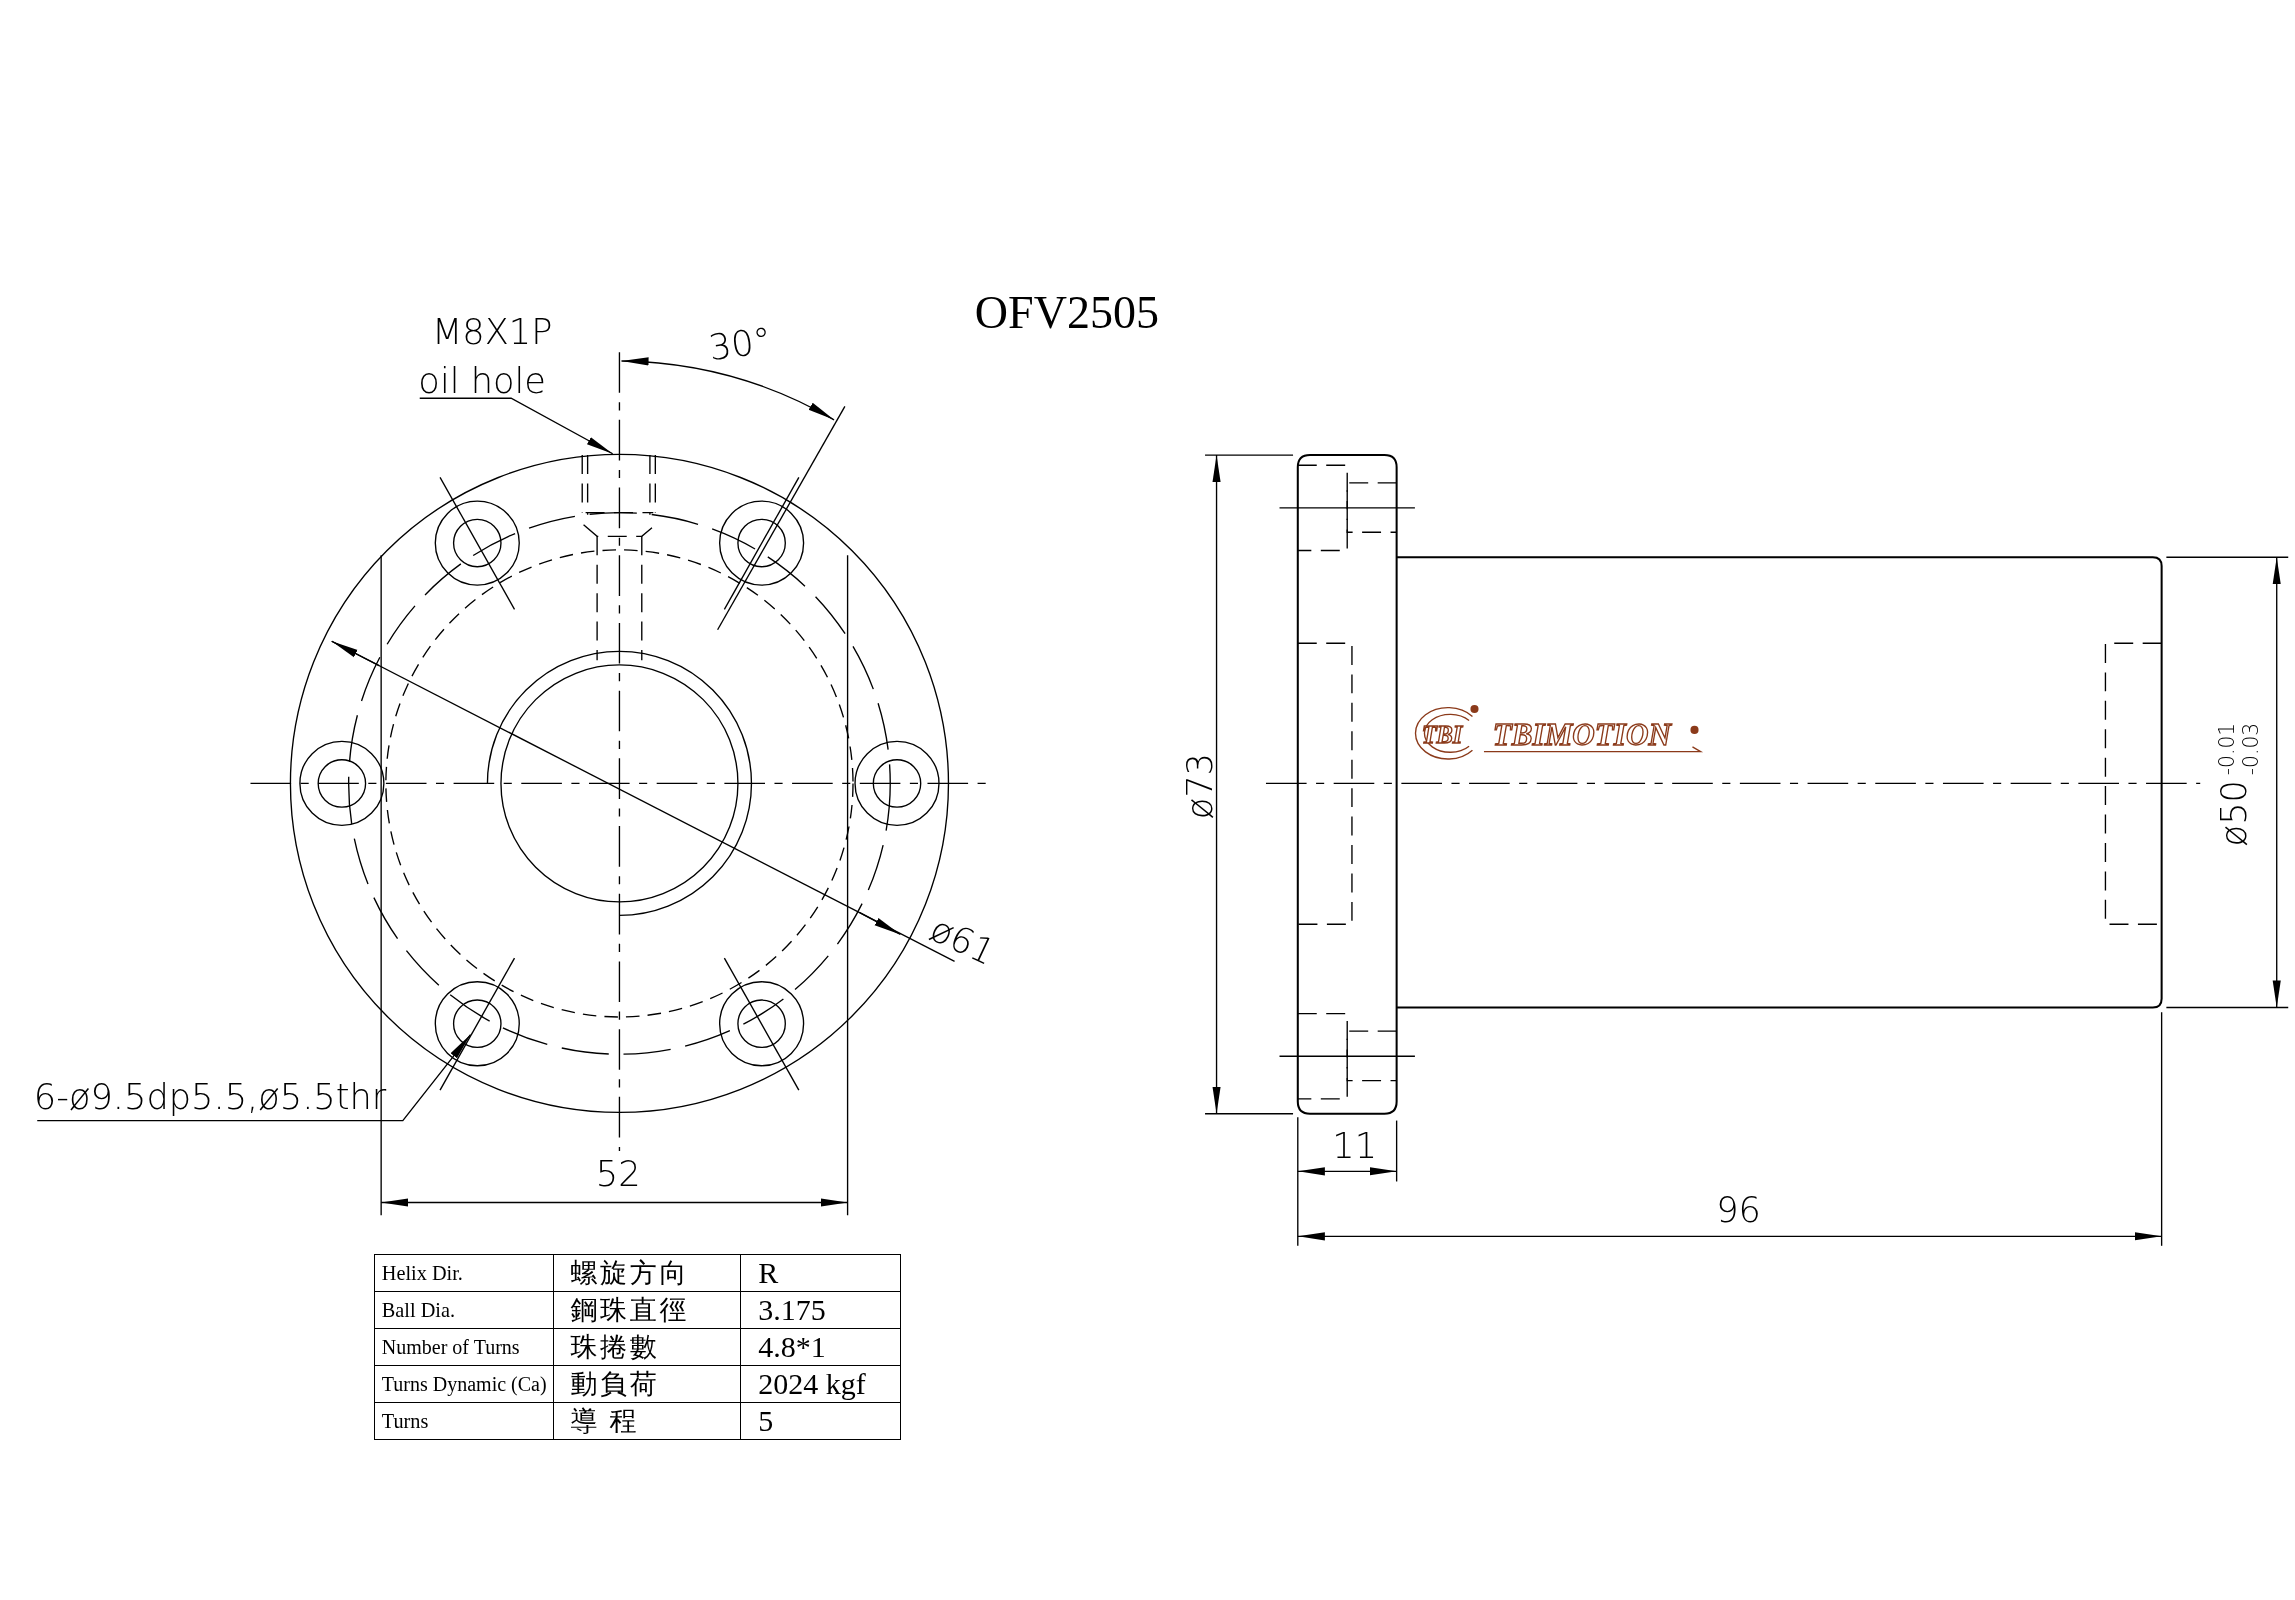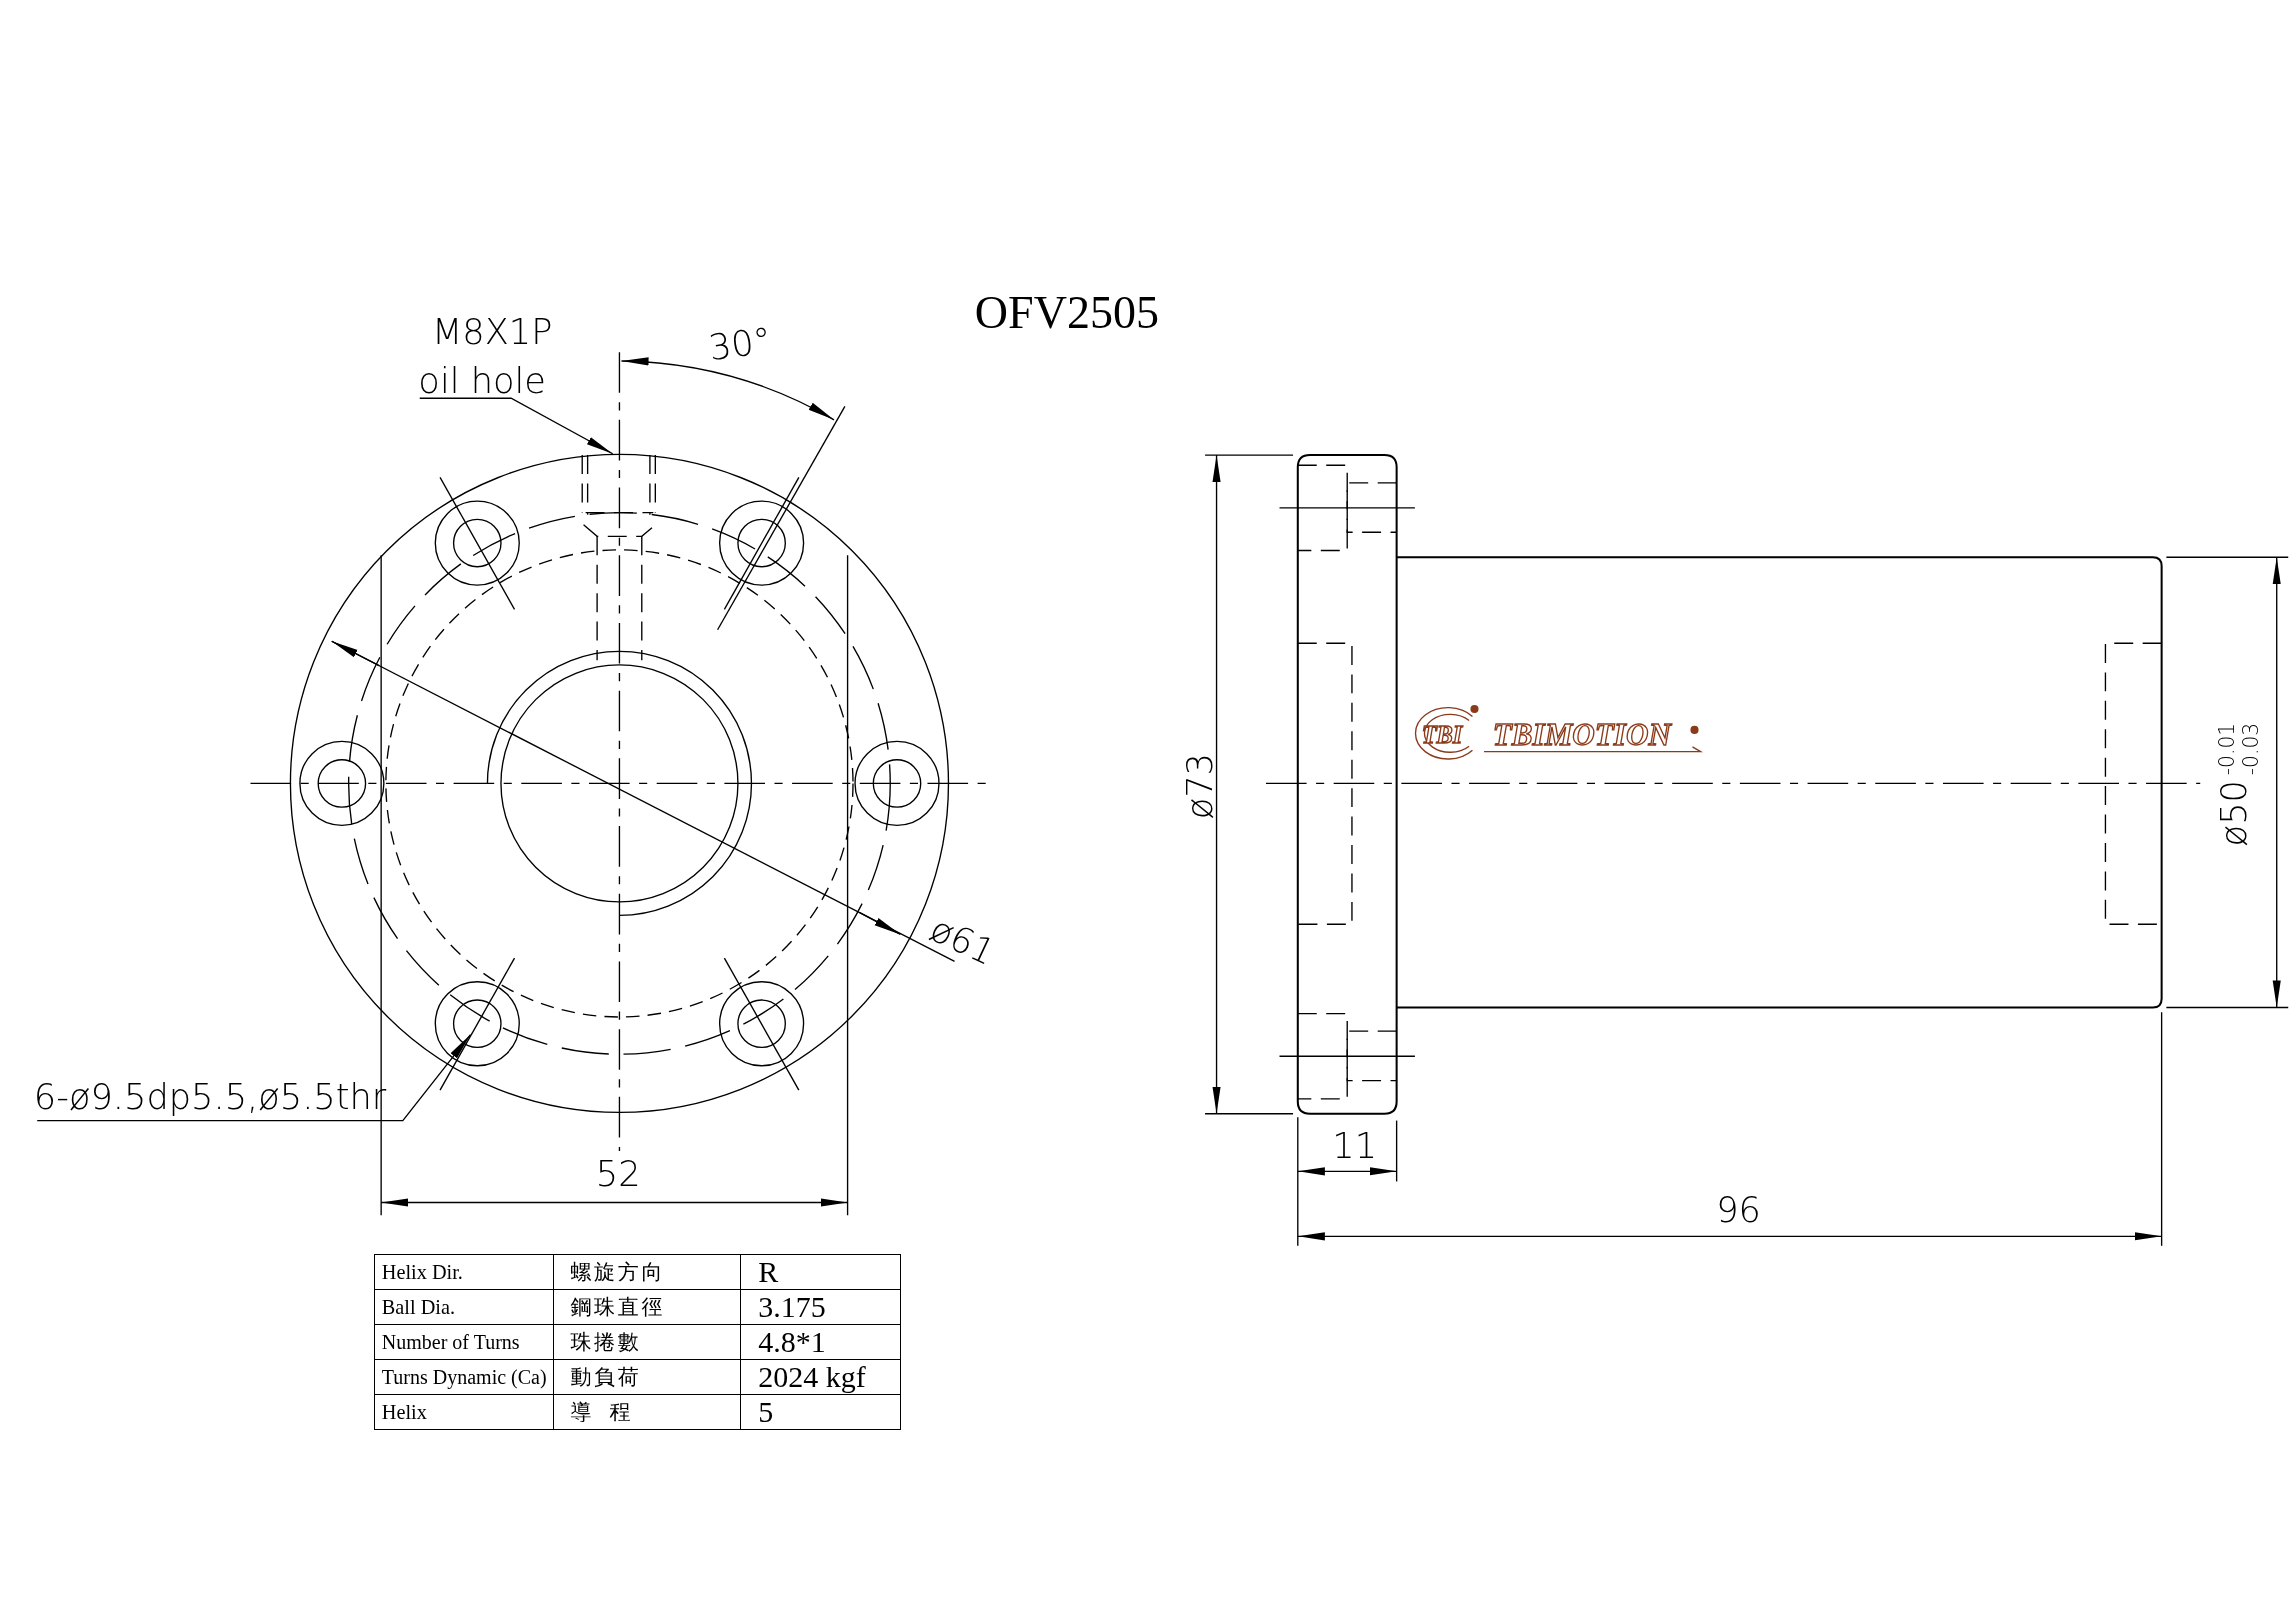--- a/index.html
+++ b/index.html
@@ -10,21 +10,21 @@
   .dash { stroke:#000; stroke-width:2; fill:none; stroke-dasharray:28 14; }
   .center { stroke:#000; stroke-width:2; fill:none; stroke-dasharray:60 14 12 14; }
   .cadtext { font-family:"DejaVu Sans", sans-serif; fill:#000; font-weight:100; }
   .serif { font-family:"Liberation Serif", serif; fill:#000; }
   .logo { stroke:#8b3a1a; stroke-width:2; fill:none; }
   .logotext { font-family:"Liberation Serif", serif; font-style:italic; font-weight:bold; fill:#fff; stroke:#8b3a1a; stroke-width:2; }
   #spec-table { position:absolute; left:374px; top:1254px; border-collapse:collapse; font-family:"Liberation Serif", serif; color:#000; }
   #spec-table td { border:1.4px solid #000; height:33px; padding:0 6.8px; white-space:nowrap; vertical-align:middle; }
   #spec-table td.c1 { width:146px; font-size:20.3px; }
   #spec-table td.c1.small { font-size:20px; }
-  #spec-table td.c2 { width:163px; font-size:21px; letter-spacing:2.7px; padding-left:16px;font-family:Liberation Mono, monospace; }
+  #spec-table td.c2 { width:163px; font-size:27px; letter-spacing:2.7px; padding-left:16px; }
   #spec-table td.c3 { width:135px; font-size:30px; padding-left:17px; }
 </style>
 </head>
 <body>
 
 <svg id="drawing" viewBox="0 0 3390 2363" xmlns="http://www.w3.org/2000/svg">
   <defs>
     <marker id="arr" viewBox="0 0 20 10" refX="20" refY="5" markerWidth="40" markerHeight="20" markerUnits="userSpaceOnUse" orient="auto">
       <path d="M0,2 L20,5 L0,8 Z" fill="#000"></path>
     </marker>
@@ -168,19 +168,19 @@
     <td class="c1 small">Number of Turns</td>
     <td class="c2">珠捲數</td>
     <td class="c3">4.8*1</td>
   </tr>
   <tr>
     <td class="c1 small">Turns Dynamic (Ca)</td>
     <td class="c2">動負荷</td>
     <td class="c3">2024 kgf</td>
   </tr>
   <tr>
-    <td class="c1">Helix</td>
+    <td class="c1">Turns</td>
     <td class="c2">導  程</td>
     <td class="c3">5</td>
   </tr>
 </tbody>
   </table>
 
 
 </body></html>

